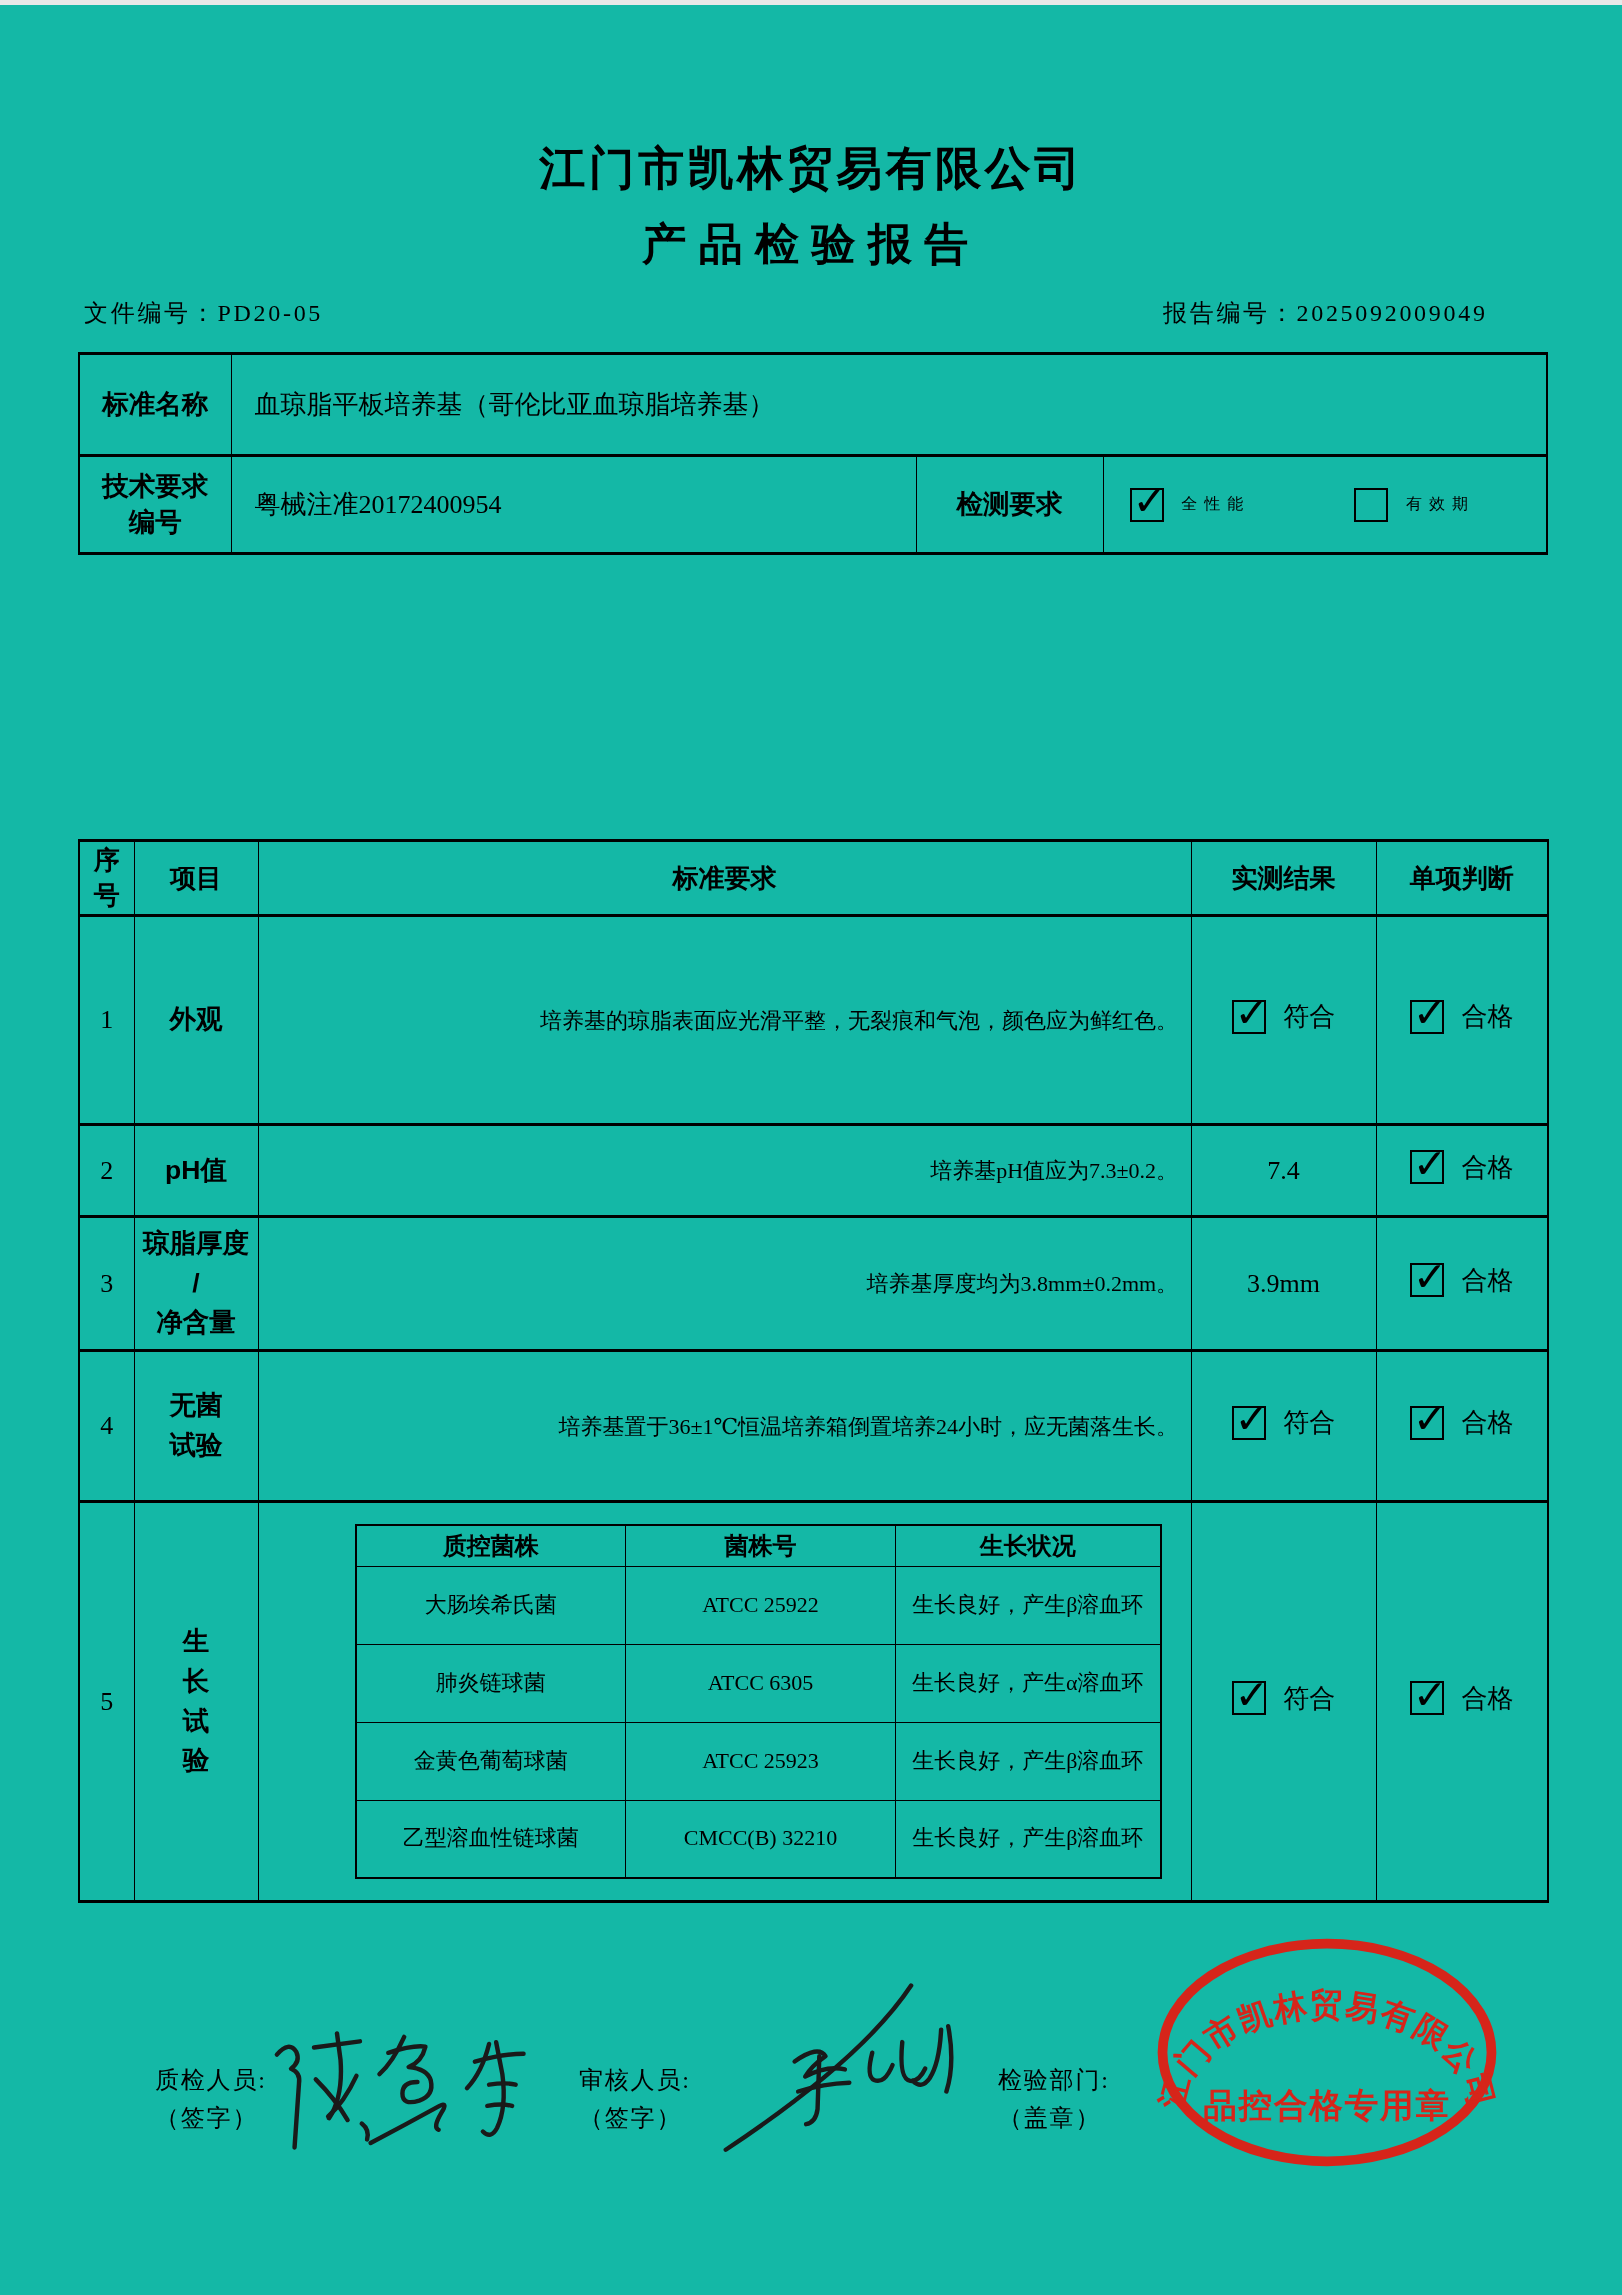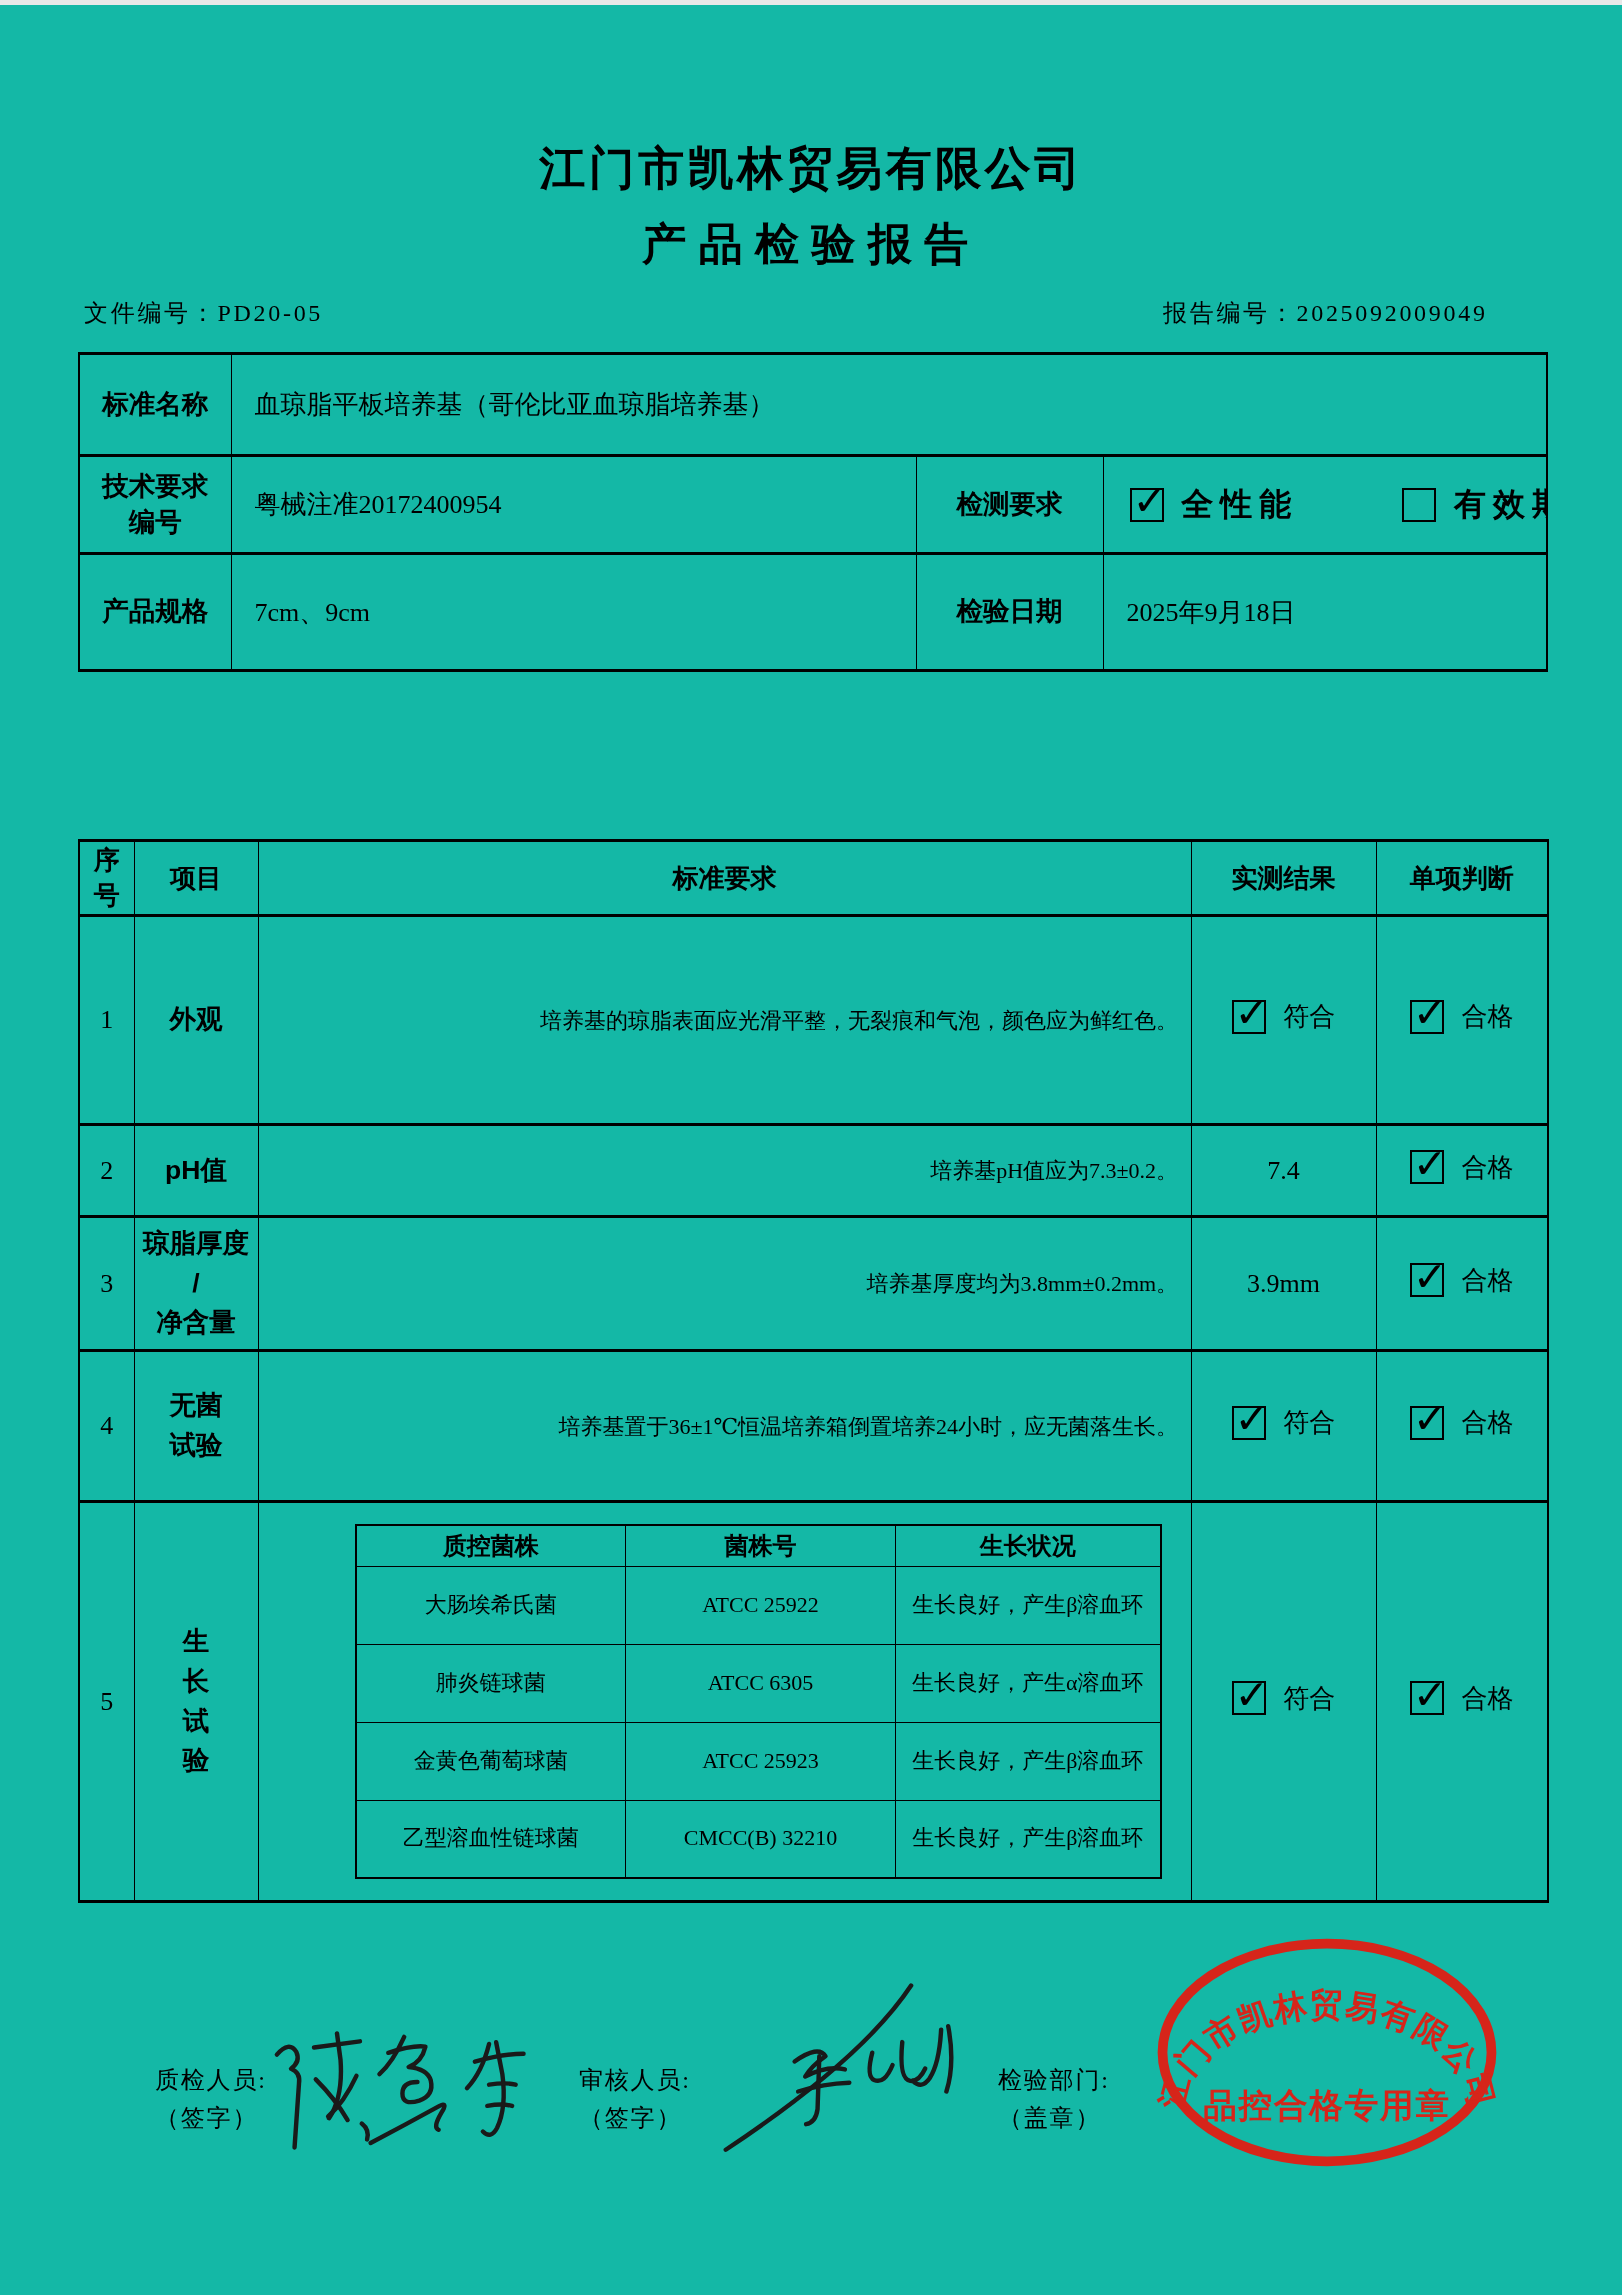--- a/index.html
+++ b/index.html
@@ -51,21 +51,21 @@
 
   .optrow{display:flex;align-items:center;gap:104px;padding-left:25px;}
   .opt{display:inline-flex;align-items:center;white-space:nowrap;}
   .cb{width:34px;height:34px;border:2.7px solid #000;margin-right:17.7px;
       position:relative;flex:none;display:inline-block;box-sizing:border-box;}
   .cb.checked::after{
     content:"\2713";
     position:absolute;left:0.9px;top:-12.4px;
     font-family:"DejaVu Sans",sans-serif;font-weight:bold;font-size:41px;color:#000;
   }
-  .opt-label{font-size:32px;letter-spacing:7px;font-weight:bold;}
+  .opt-label{font-size:16px;letter-spacing:7px;}
 
   .nested{width:805px;margin:0 0 0 95px;border:2.7px solid #000;}
   .nested th,.nested td{border:1.8px solid #000;vertical-align:middle;}
   .nested th{font-family:"Liberation Sans","DejaVu Sans",sans-serif;font-weight:bold;
              font-size:24px;text-align:center;}
   .nested td{font-size:22px;text-align:center;line-height:1.4;padding:3.5px 8.8px;}
 
   .sig-label{position:absolute;font-size:24px;line-height:1.6;letter-spacing:1.8px;}
   .sig-svg{position:absolute;}
   .stamp{position:absolute;left:1150px;top:1929px;}
@@ -103,26 +103,20 @@
           <span class="opt">
             <span class="cb checked"></span>
             <span class="opt-label">全性能</span>
           </span>
           <span class="opt">
             <span class="cb"></span>
             <span class="opt-label">有效期</span>
           </span>
         </div>
       </td>
-    </tr>
-    <tr style="height:117px">
-      <td class="lbl">产品规格</td>
-      <td class="val">7cm、9cm</td>
-      <td class="lbl">检验日期</td>
-      <td class="val">2025年9月18日</td>
     </tr>
   </tbody>
     </table>
 
   <table class="t2">
     <colgroup>
         <col style="width:55px">
         <col style="width:124px">
         <col style="width:933px">
         <col style="width:185px">

